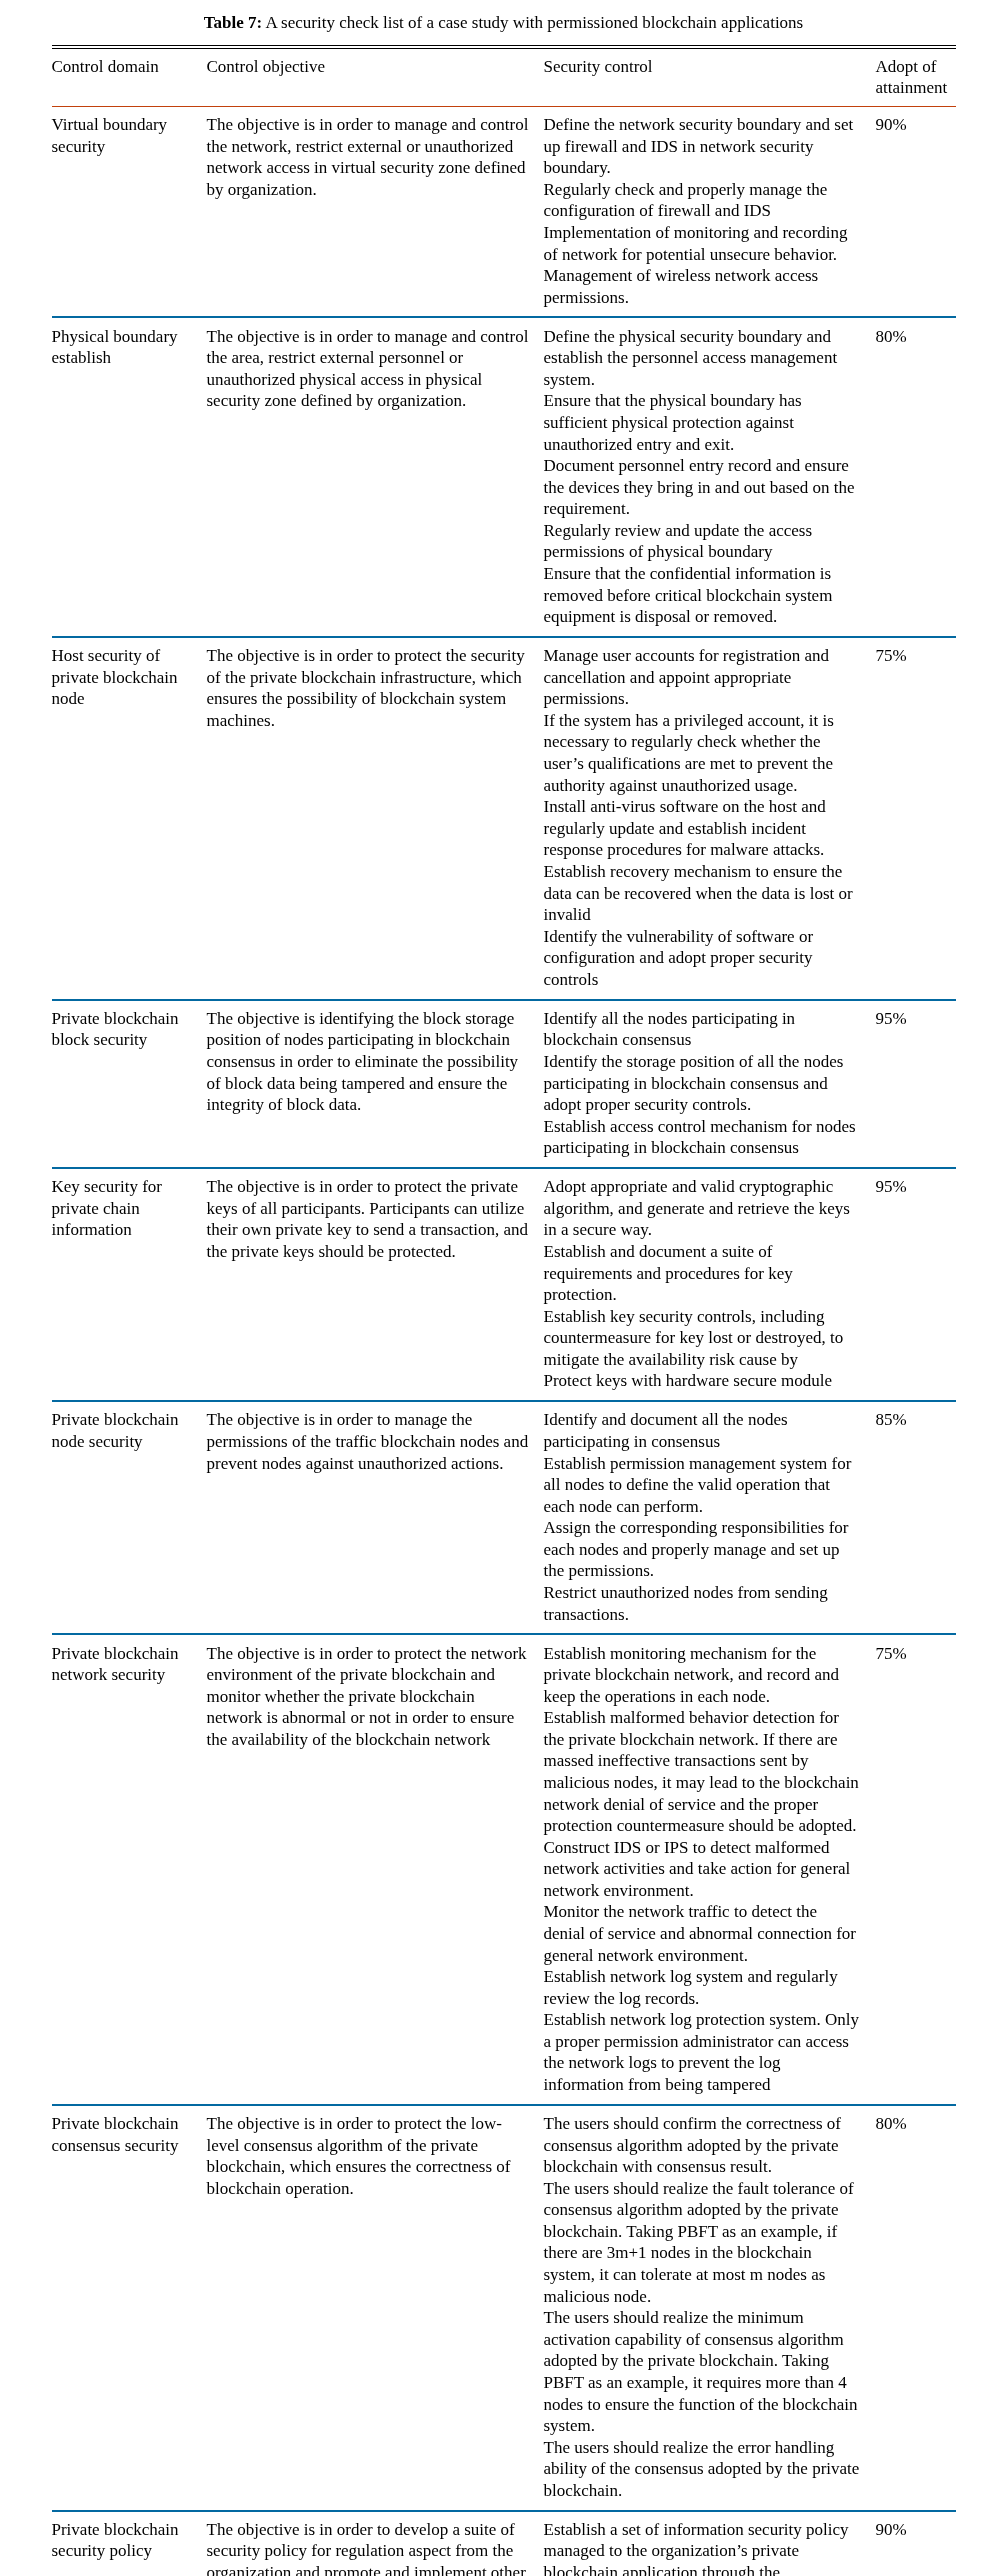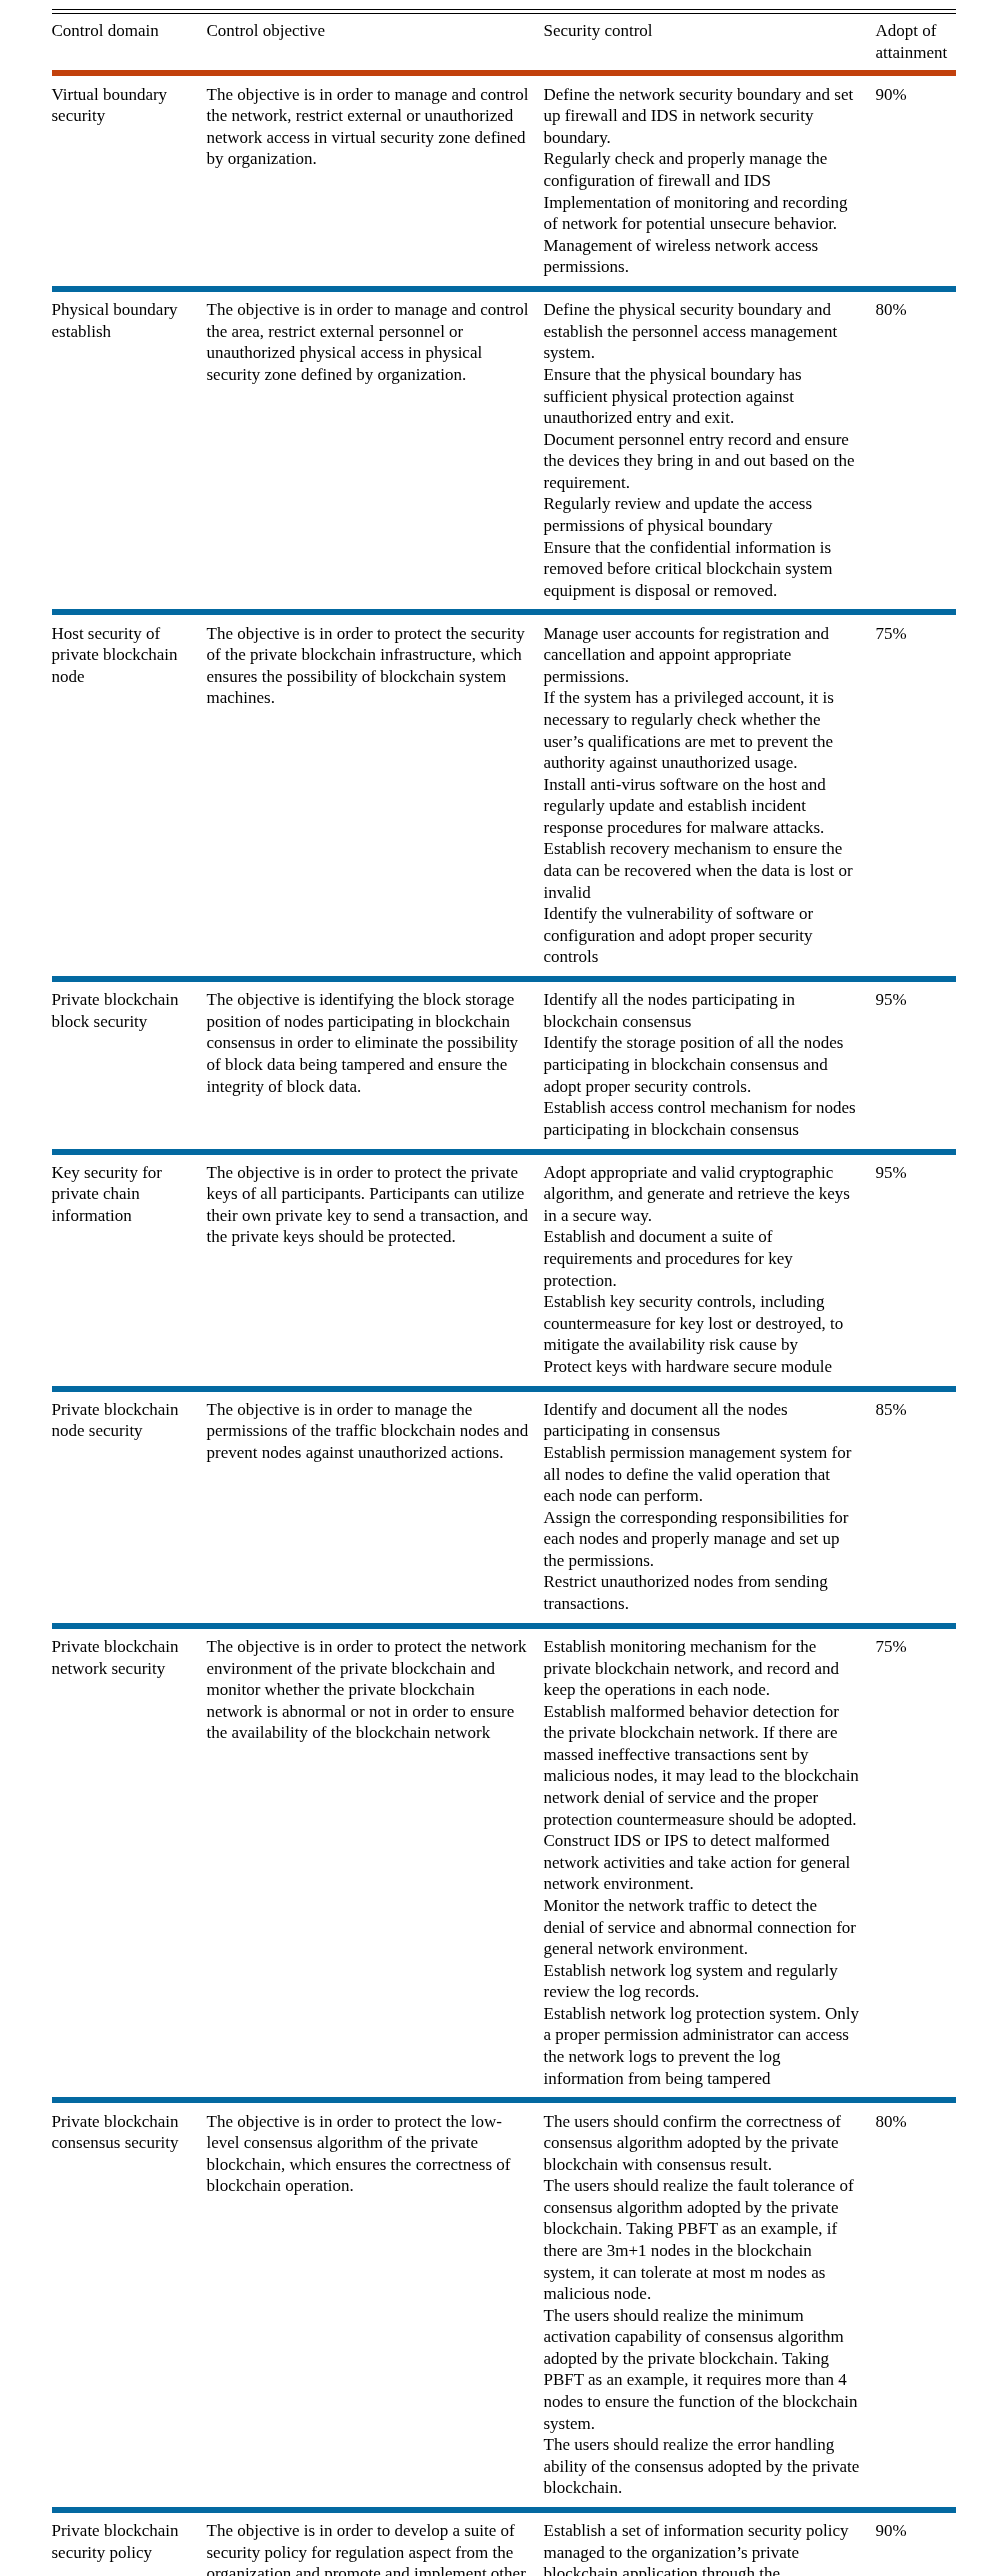--- a/index.html
+++ b/index.html
@@ -38,38 +38,41 @@
     border-collapse: collapse;
     table-layout: fixed;
     font-size: 17px;
     line-height: 1.27;
   }
   table.checklist th {
     font-weight: normal;
     text-align: left;
     vertical-align: top;
     padding: 6.2px 14.4px 7.2px 0;
-    border-bottom: 6px solid #c2410c;
+    border-bottom: 1px solid #c2410c;
   }
   table.checklist td {
     text-align: left;
     vertical-align: top;
     padding: 7.2px 14.4px 8.2px 0;
-    border-bottom: 6px solid #0369a1;
+    border-bottom: 2px solid #0369a1;
   }
   table.checklist tr:last-child td { border-bottom: none; }
   td.controls, td.objective { white-space: pre-line; }
   th:last-child, td:last-child { padding-right: 0; }
 </style>
 </head>
 <body>
 
 <div class="page">
   <div class="table-wrap">
 
+    <div class="caption">
+      <span class="caption-label">Table 7:</span><span> A security check list of a case study with permissioned blockchain applications</span>
+    </div>
 
     <div class="double-rule"></div>
 
     <table class="checklist">
       <colgroup>
         <col style="width:155px">
         <col style="width:337px">
         <col style="width:332px">
         <col style="width:80px">
       </colgroup>

